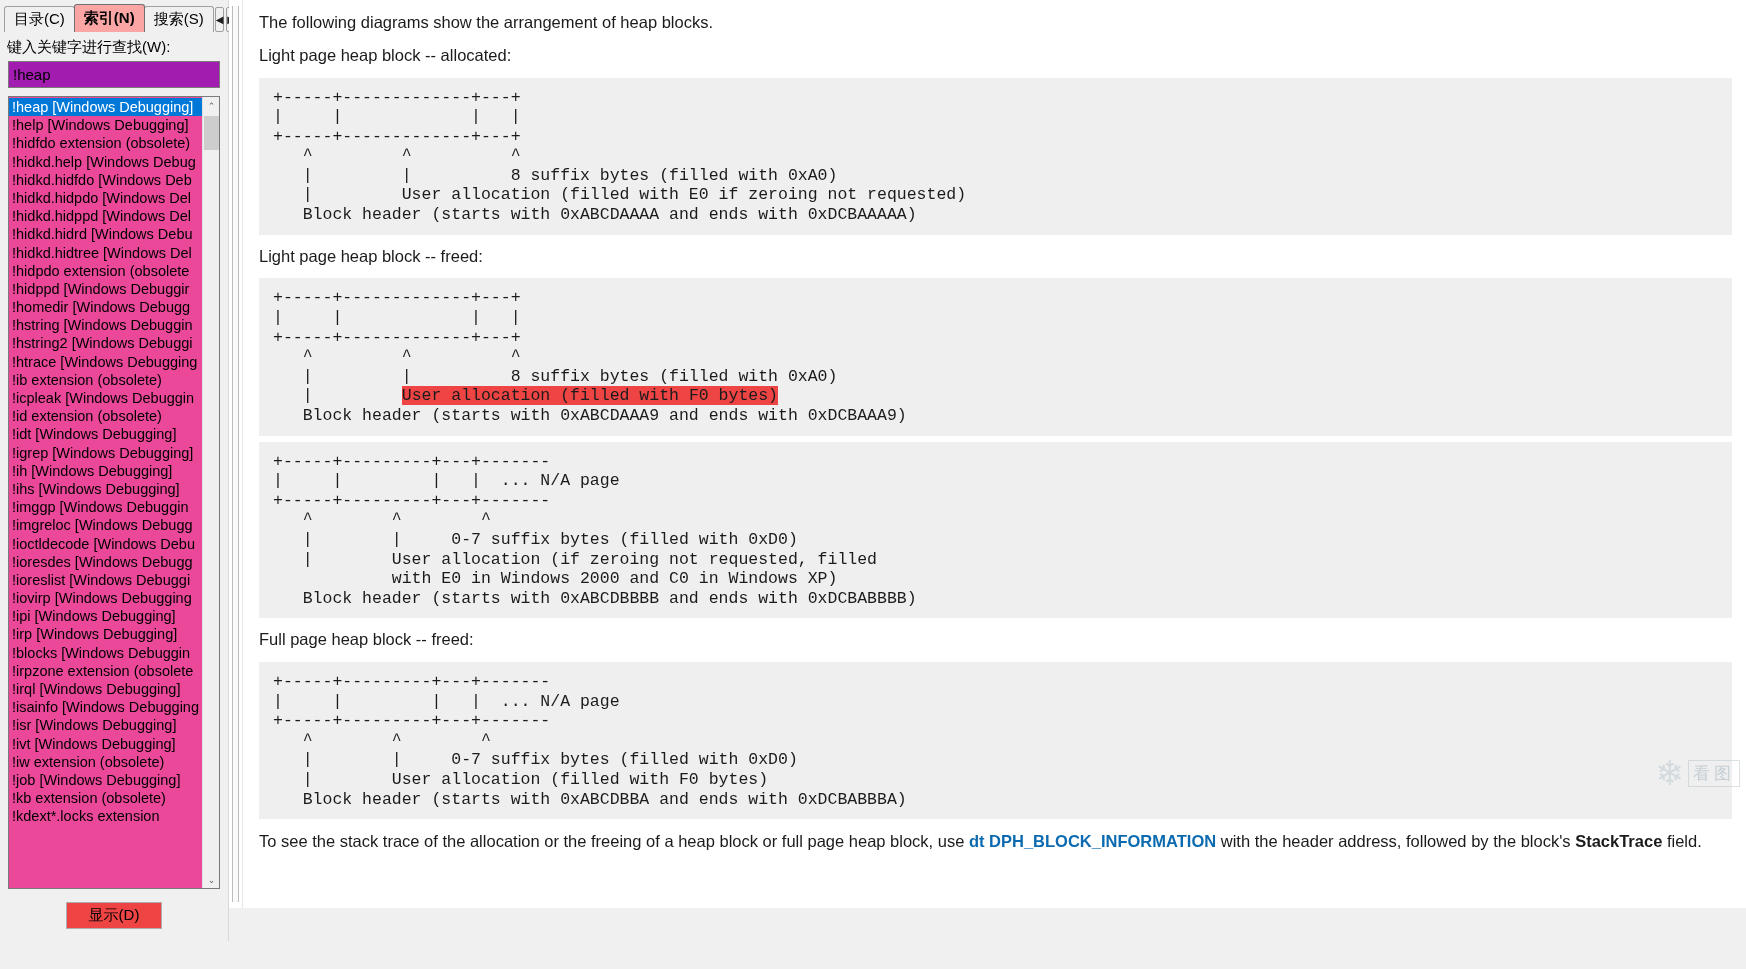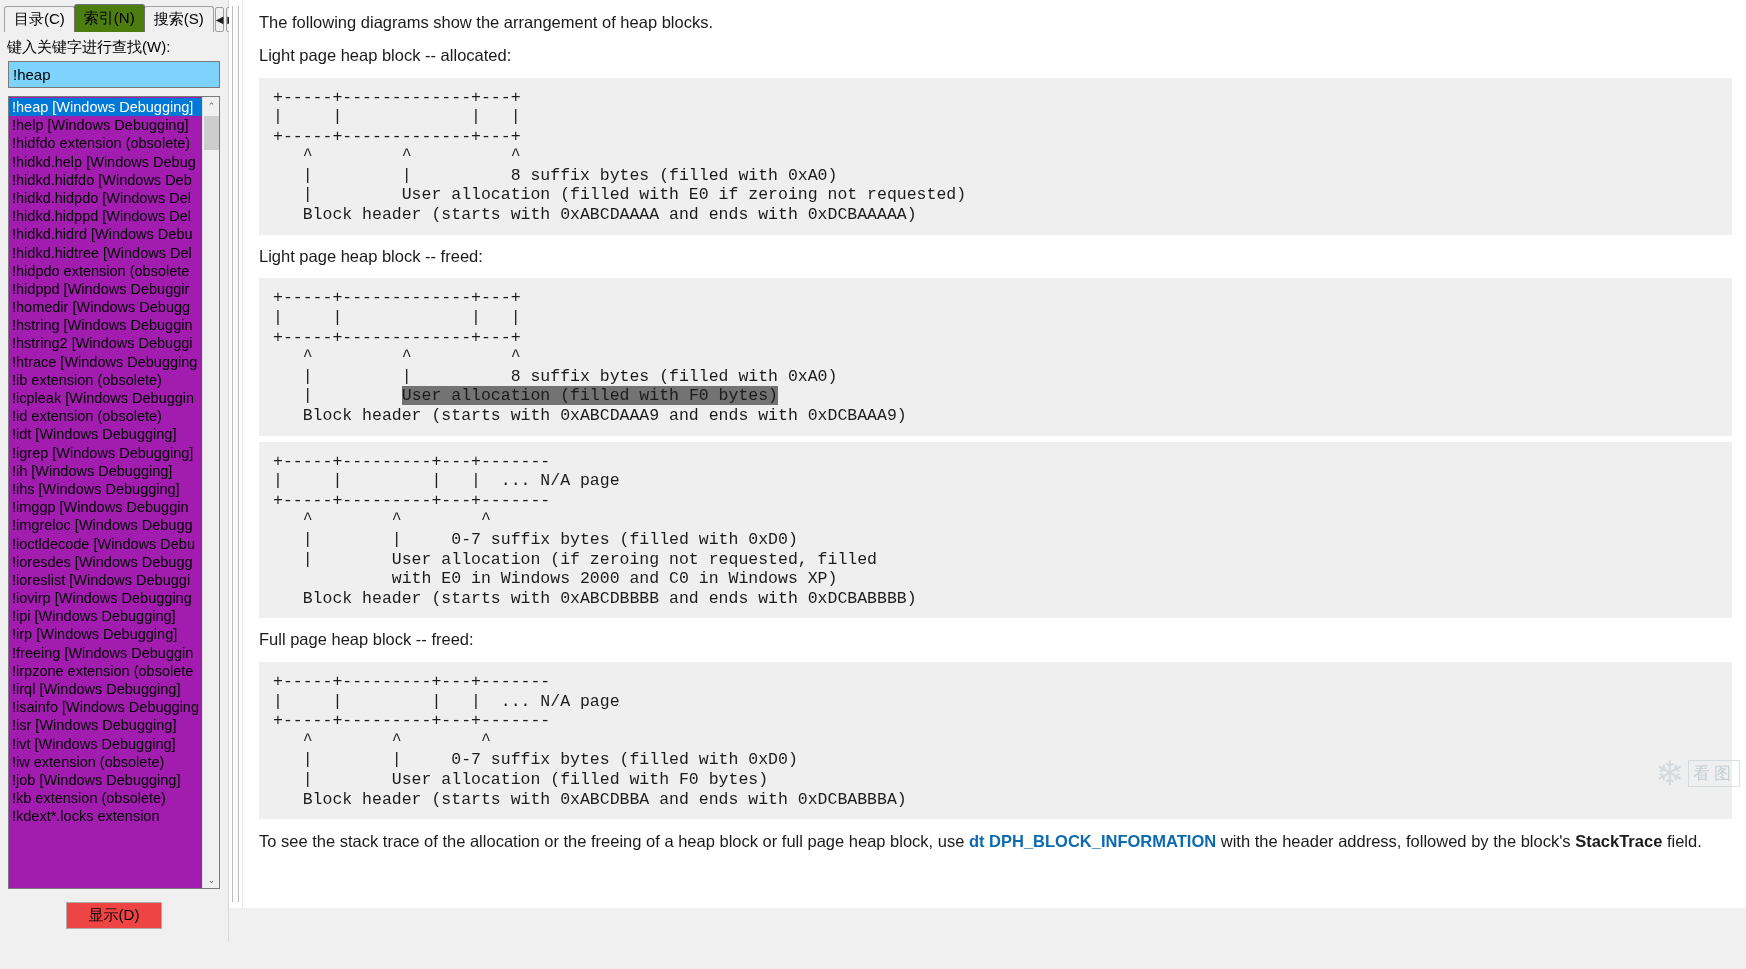--- a/index.html
+++ b/index.html
@@ -45,25 +45,25 @@
     color: #000;
     background: #f0f0f0;
     border: 1px solid #a0a0a0;
     border-bottom: none;
     margin-right: -1px;
     white-space: nowrap;
     border-radius: 3px 3px 0 0;
     position: relative;
   }
   .tab.active {
-    background: #4d7c0f;
+    background: #fca5a5;
     height: 28px;
     line-height: 26px;
     z-index: 3;
-    font-weight: normal;
+    font-weight: bold;
     border-color: #707070;
   }
   .tab-nav {
     width: 19px;
     height: 25px;
     border: 1px solid #a0a0a0;
     background: #f0f0f0;
     display: flex;
     align-items: center;
     justify-content: center;
@@ -80,33 +80,33 @@
     padding: 6px 0 4px 7px;
     white-space: nowrap;
   }
 
   
   .kw-input-wrap { padding: 0 8px 0 8px; }
   .kw-input {
     width: 100%;
     height: 27px;
     border: 1px solid #7a7a7a;
-    background: #7dd3fc;
+    background: #a21caf;
     font-family: "Liberation Sans", sans-serif;
     font-size: 15px;
     color: #000;
     padding: 2px 4px;
     outline: none;
   }
 
   
   .list-wrap {
     margin: 8px 8px 0 8px;
     border: 1px solid #7a7a7a;
-    background: #a21caf;
+    background: #ec4899;
     flex: 1 1 auto;
     position: relative;
     overflow: hidden;
     display: flex;
   }
   .list-inner {
     flex: 1 1 auto;
     overflow: hidden;
     padding: 1px 0 0 0;
   }
@@ -213,21 +213,21 @@
     padding: 10px 0 10px 14px;
     font-family: "Liberation Mono", monospace;
     font-size: 16.5px;
     line-height: 19.6px;
     color: #1b1b1b;
     white-space: pre;
     overflow: hidden;
     border: none;
   }
   pre.codeblock .hl {
-    background: #737373;
+    background: #ef4444;
   }
 
   .link {
     color: #0b6ab0;
     font-weight: bold;
     text-decoration: none;
   }
   .bold { font-weight: bold; color: #1b1b1b; }
 
   
@@ -305,21 +305,21 @@
           <div class="list-item">!ih [Windows Debugging]</div>
           <div class="list-item">!ihs [Windows Debugging]</div>
           <div class="list-item">!imggp [Windows Debuggin</div>
           <div class="list-item">!imgreloc [Windows Debugg</div>
           <div class="list-item">!ioctldecode [Windows Debu</div>
           <div class="list-item">!ioresdes [Windows Debugg</div>
           <div class="list-item">!ioreslist [Windows Debuggi</div>
           <div class="list-item">!iovirp [Windows Debugging</div>
           <div class="list-item">!ipi [Windows Debugging]</div>
           <div class="list-item">!irp [Windows Debugging]</div>
-          <div class="list-item">!freeing [Windows Debuggin</div>
+          <div class="list-item">!blocks [Windows Debuggin</div>
           <div class="list-item">!irpzone extension (obsolete</div>
           <div class="list-item">!irql [Windows Debugging]</div>
           <div class="list-item">!isainfo [Windows Debugging</div>
           <div class="list-item">!isr [Windows Debugging]</div>
           <div class="list-item">!ivt [Windows Debugging]</div>
           <div class="list-item">!iw extension (obsolete)</div>
           <div class="list-item">!job [Windows Debugging]</div>
           <div class="list-item">!kb extension (obsolete)</div>
           <div class="list-item">!kdext*.locks extension</div>
         </div>

